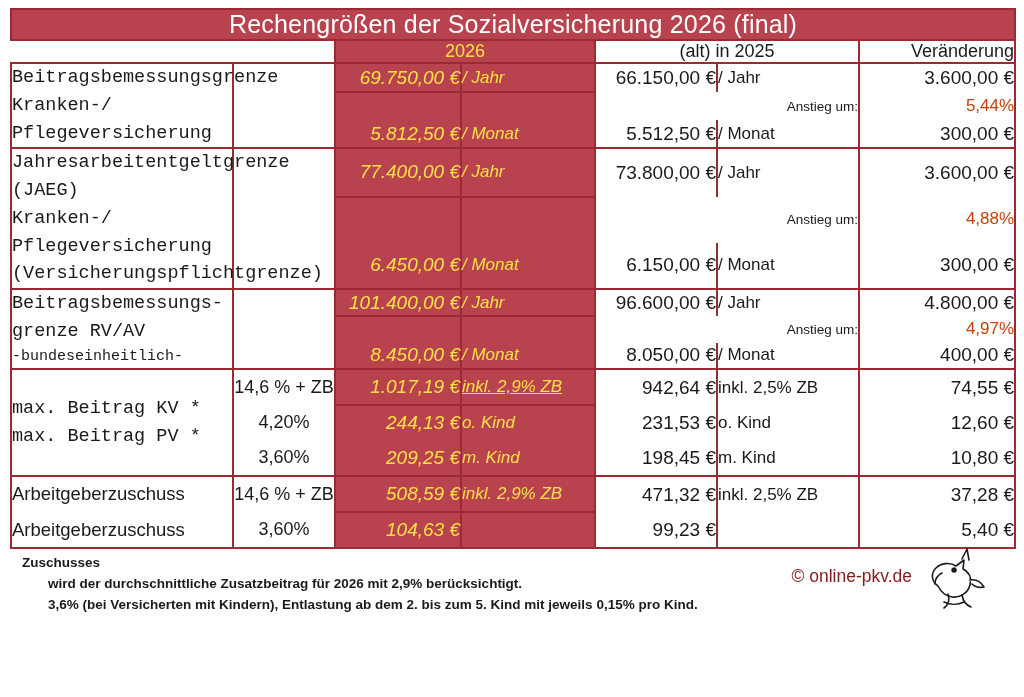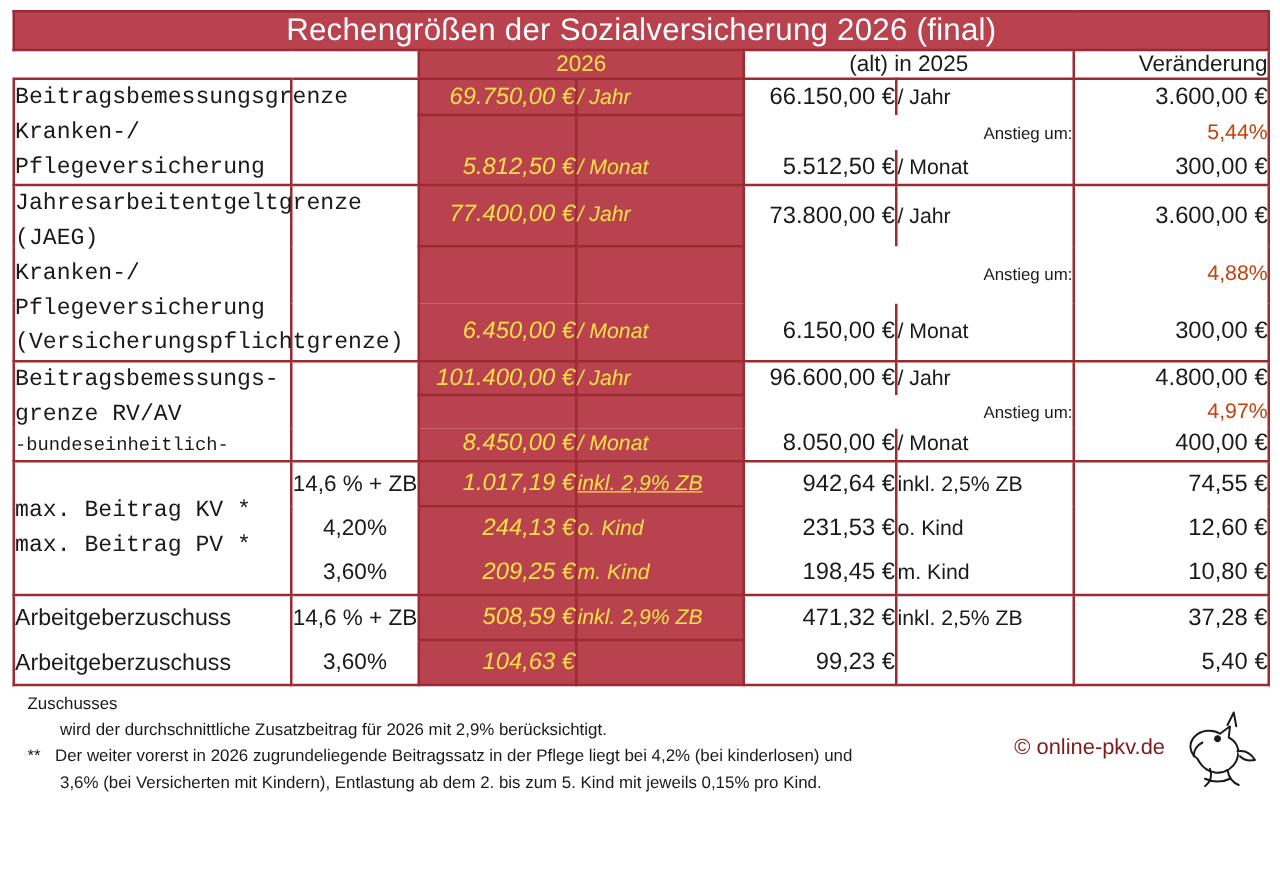--- a/index.html
+++ b/index.html
@@ -12,21 +12,21 @@
     height: 697px;
     font-family: "Liberation Sans", sans-serif;
     color: #1a1a1a;
     overflow: hidden;
   }
   .sheet {
     position: relative;
     width: 1024px;
     height: 572px;
     box-sizing: border-box;
-    padding: 8px 6px 4px 10px;
+    padding: 8px 26px 4px 10px;
   }
   table.main {
     width: 1004px;
     border-collapse: collapse;
     table-layout: fixed;
   }
   table.main td, table.main th {
     border: 2px solid #9c2a33;
     padding: 0;
     vertical-align: middle;
@@ -135,21 +135,21 @@
 
   
   .footnotes {
     position: relative;
     margin-top: 4px;
     font-size: 13.5px;
     line-height: 1.55;
     color: #1a1a1a;
     padding-left: 12px;
   }
-  .fn-line { display: block; white-space: nowrap; }
+  .fn-line { display: block; white-space: nowrap; font-weight: bold; }
   .fn-ind1 { padding-left: 26px; }
   .fn-ind2 { padding-left: 26px; }
   .fn-mark { display: inline-block; width: 22px; }
   .brand {
     position: absolute;
     right: 86px;
     bottom: 26px;
     color: #7f1d1d;
     font-size: 17.5px;
     white-space: nowrap;
@@ -318,21 +318,20 @@
       <td class="val val25 nb-t">99,23 €</td>
       <td class="unit unit25 nb-t"></td>
       <td class="delta nb-t">5,40 €</td>
     </tr>
   </tbody>
     </table>
 
   <div class="footnotes">
     <span class="fn-line">Zuschusses</span>
     <span class="fn-line fn-ind1">wird der durchschnittliche Zusatzbeitrag für 2026 mit 2,9% berücksichtigt.</span>
-    <span class="fn-line"><span class="fn-mark">**</span><span>Der weiter vorerst in 2026 zugrundeliegende Beitragssatz in der Pflege liegt bei 4,2% (bei kinderlosen) und</span></span>
     <span class="fn-line fn-ind2">3,6% (bei Versicherten mit Kindern), Entlastung ab dem 2. bis zum 5. Kind mit jeweils 0,15% pro Kind.</span>
 
     <span class="brand">© online-pkv.de</span>
 
     <svg class="unicorn" viewBox="0 0 78 66">
       <g fill="none" stroke="#1a1a1a" stroke-width="1.6" stroke-linecap="round" stroke-linejoin="round">
         <path d="M24 40 C18 36 16 28 22 22 C27 17 36 16 42 20 L50 14 L49 23 C55 26 58 32 56 39 C54 47 46 52 38 51 C31 50 27 46 24 40 Z" fill="#ffffff"></path>
         <path d="M48 13 L53 3 L55 14" fill="#ffffff"></path>
         <path d="M40 22 a2 2 0 1 0 0.1 0" fill="#1a1a1a"></path>
         <path d="M28 27 c-4 2 -7 6 -7 11"></path>

